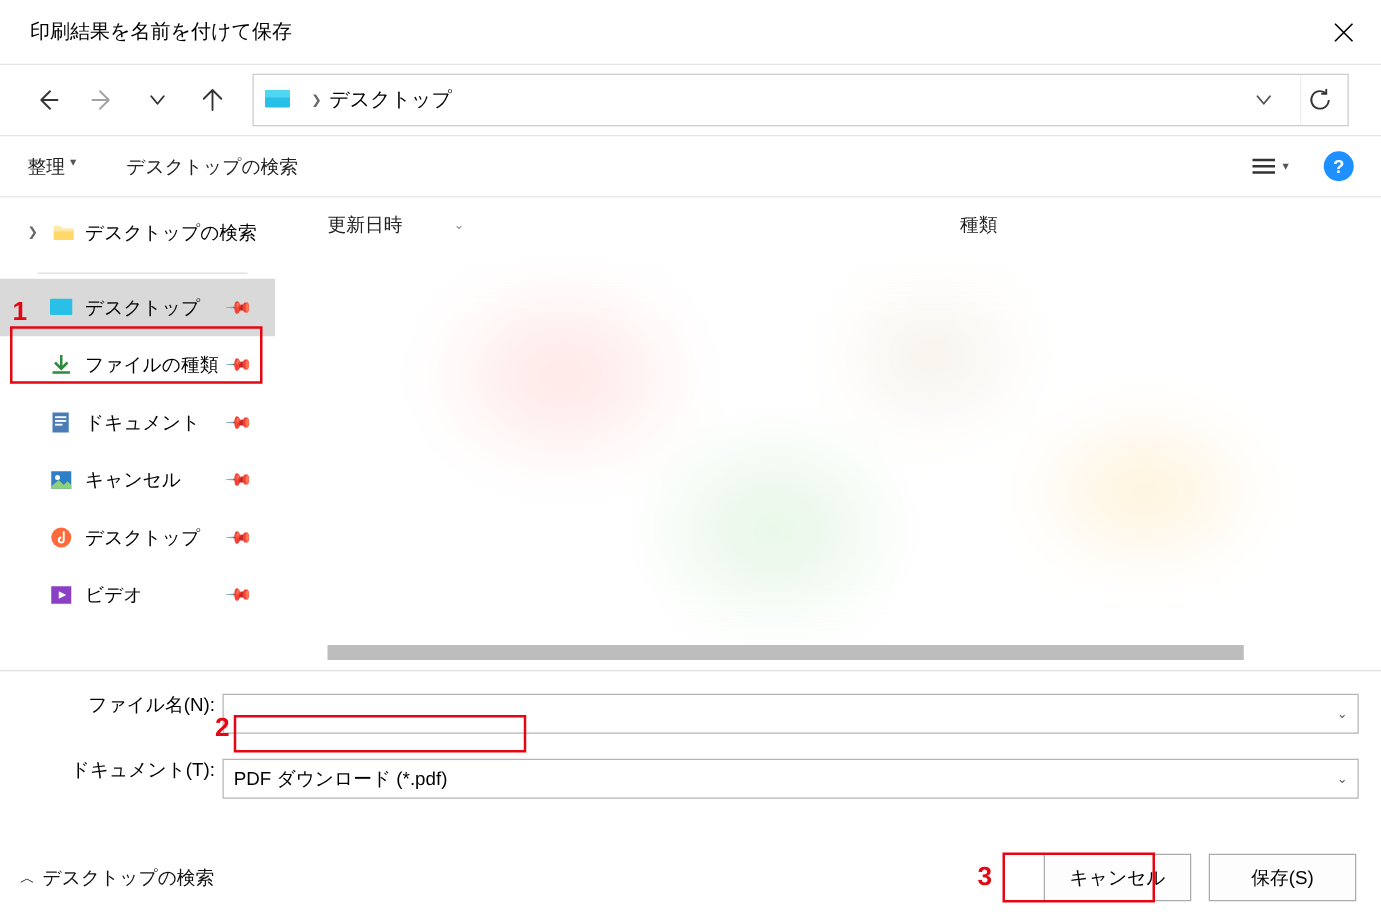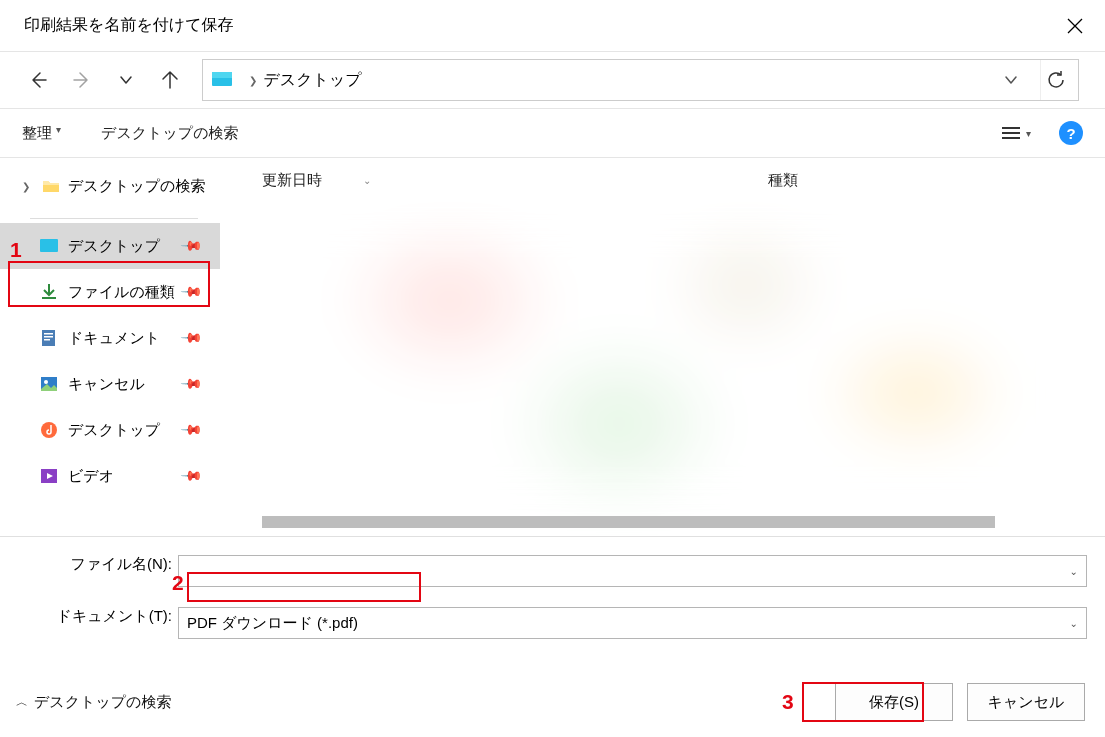--- a/index.html
+++ b/index.html
@@ -285,22 +285,22 @@
       </div>
     </div>
   </div>
 
   <div class="footer">
     <div class="hidefolders">
       <span class="chev">︿</span>
       <span>デスクトップの検索</span>
     </div>
     <div class="spacer"></div>
+    <div class="btn">キャンセル</div>
     <div class="btn">保存(S)</div>
-    <div class="btn">キャンセル</div>
   </div>
 
   <div class="annotation-box annot1"></div>
   <div class="annotation-box annot2"></div>
   <div class="annotation-box annot3"></div>
   <div class="annotation-num an1">1</div>
   <div class="annotation-num an2">2</div>
   <div class="annotation-num an3">3</div>
 
 </div>

